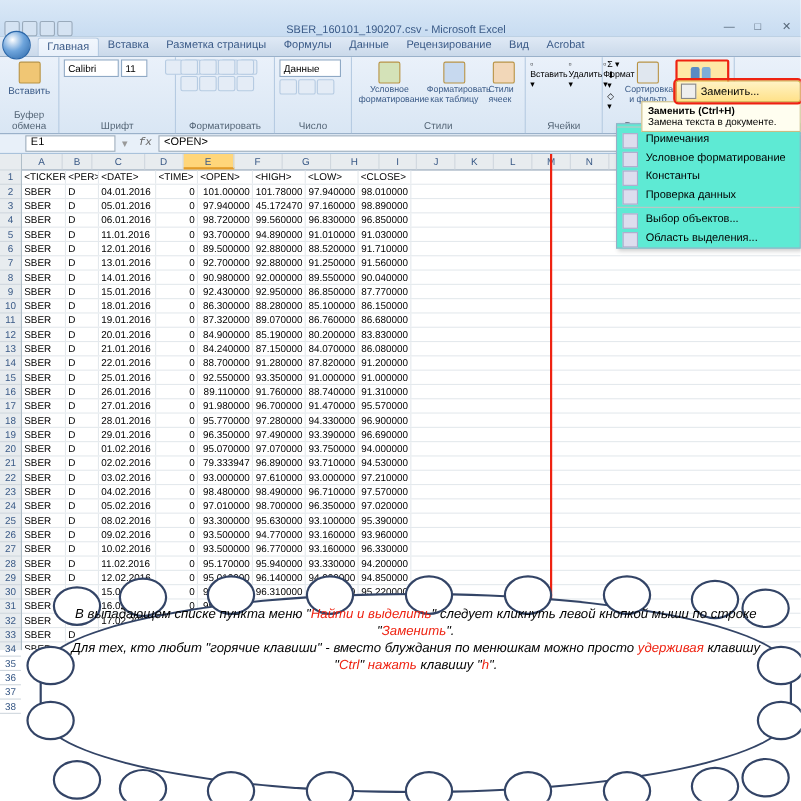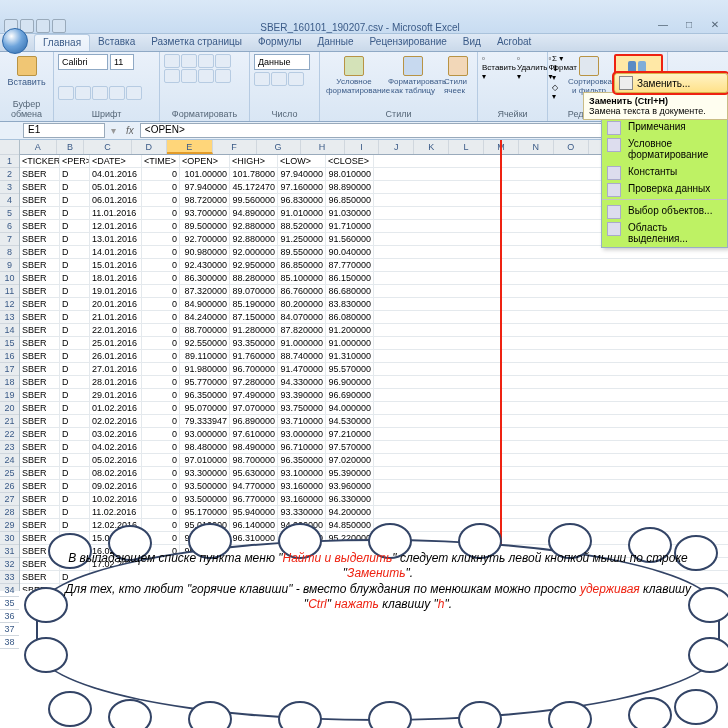--- a/index.html
+++ b/index.html
@@ -31,28 +31,28 @@
 .find-btn { border: 2px solid #e21; background: #ffe8a6; border-radius: 2px; padding: 2px 4px; display: flex; flex-direction: column; align-items: center; }
 .find-ic { width: 24px; height: 20px; position: relative; }
 .find-ic::before { content: ''; position: absolute; width: 8px; height: 12px; background: #5a8bc4; left: 2px; top: 3px; border-radius: 2px 2px 0 0; }
 .find-ic::after { content: ''; position: absolute; width: 8px; height: 12px; background: #7fadd8; left: 12px; top: 3px; border-radius: 2px 2px 0 0; }
 
 .replace-hint { position: absolute; right: 0; top: 73px; width: 114px; background: linear-gradient(#fff3c5,#ffe189); border: 1px solid #d9b349; border-radius: 3px; padding: 2px 4px; font-size: 10px; display: flex; align-items: center; gap: 4px; z-index: 20; outline: 2px solid #e21; }
 .replace-hint::before { content: ''; width: 12px; height: 12px; background: #eee; border: 1px solid #888; display: inline-block; }
 .tooltip { position: absolute; right: 0; top: 92px; width: 145px; background: #fffef0; border: 1px solid #c9bc85; padding: 3px 5px; font-size: 9px; z-index: 19; }
 .tooltip b { display: block; font-size: 9px; }
 
-.ctxmenu { position: absolute; right: 0; top: 112px; width: 127px; background: #bef264; border: 1px solid #9aaec7; font-size: 10px; z-index: 18; box-shadow: 2px 2px 4px rgba(0,0,0,.2); }
+.ctxmenu { position: absolute; right: 0; top: 112px; width: 168px; background: #5eead4; border: 1px solid #9aaec7; font-size: 10px; z-index: 18; box-shadow: 2px 2px 4px rgba(0,0,0,.2); }
 .ctxmenu .citem { padding: 3px 6px 3px 26px; cursor: pointer; position: relative; }
 .ctxmenu .citem::before { content: ''; position: absolute; left: 5px; top: 3px; width: 12px; height: 12px; background: #dde; border: 1px solid #aac; }
 .ctxmenu .sep { height: 1px; background: #c4c4c4; margin: 2px 0; }
 
 .fbar { height: 18px; background: #e8f0f9; border-bottom: 1px solid #a9c2db; display: flex; align-items: center; font-size: 10px; padding-left: 21px; }
 .namebox { width: 82px; background: #fff; border: 1px solid #9ab; padding: 0 4px; margin: 0 2px; height: 15px; }
-.fxlabel { font-style: italic; font-family: Liberation Sans, sans-serif; color: #666; padding: 0 6px; }
+.fxlabel { font-style: italic; font-family: Liberation Mono, monospace; color: #666; padding: 0 6px; }
 .fdisp { flex: 1; background: #fff; border: 1px solid #9ab; padding: 0 4px; height: 15px; }
 
 .grid-wrap { display: flex; height: 451px; }
 .rowhdrs { width: 20px; background: #e8ecef; border-right: 1px solid #b0bec8; }
 .rowhdrs div { height: 13px; border-bottom: 1px solid #d0d7de; font-size: 9px; text-align: center; color: #3a5a87; line-height: 13px; }
 .cols-data { flex: 1; overflow: hidden; position: relative; }
 .colhdr { height: 15px; background: #e8ecef; border-bottom: 1px solid #9ab; display: flex; }
 .colhdr div { border-right: 1px solid #d0d7de; font-size: 9px; text-align: center; color: #3a5a87; line-height: 15px; }
 .colhdr div.sel { background: #ffd67a; border-bottom: 2px solid #e39c29; }
 .gridbody { font-size: 9px; }
@@ -103,21 +103,21 @@
 
 <div class="ribbon">
   <div class="group" style="width:54px">
     <div class="bigbtn">
         <div class="ic"></div>
         <span>Вставить</span>
       </div>
     <div class="group-label">Буфер обмена</div>
   </div>
   <div class="group" style="width:106px">
-    <div class="g-content" style="flex-direction:column;gap:16px">
+    <div class="g-content" style="flex-direction:row;gap:16px">
       <div style="display:flex;gap:2px">
           <div class="fontsel">Calibri</div>
           <div class="fontsel" style="min-width:24px">11</div>
         </div>
       <div class="smrow">
           <span></span>
           <span></span>
           <span></span>
           <span></span>
           <span></span>

